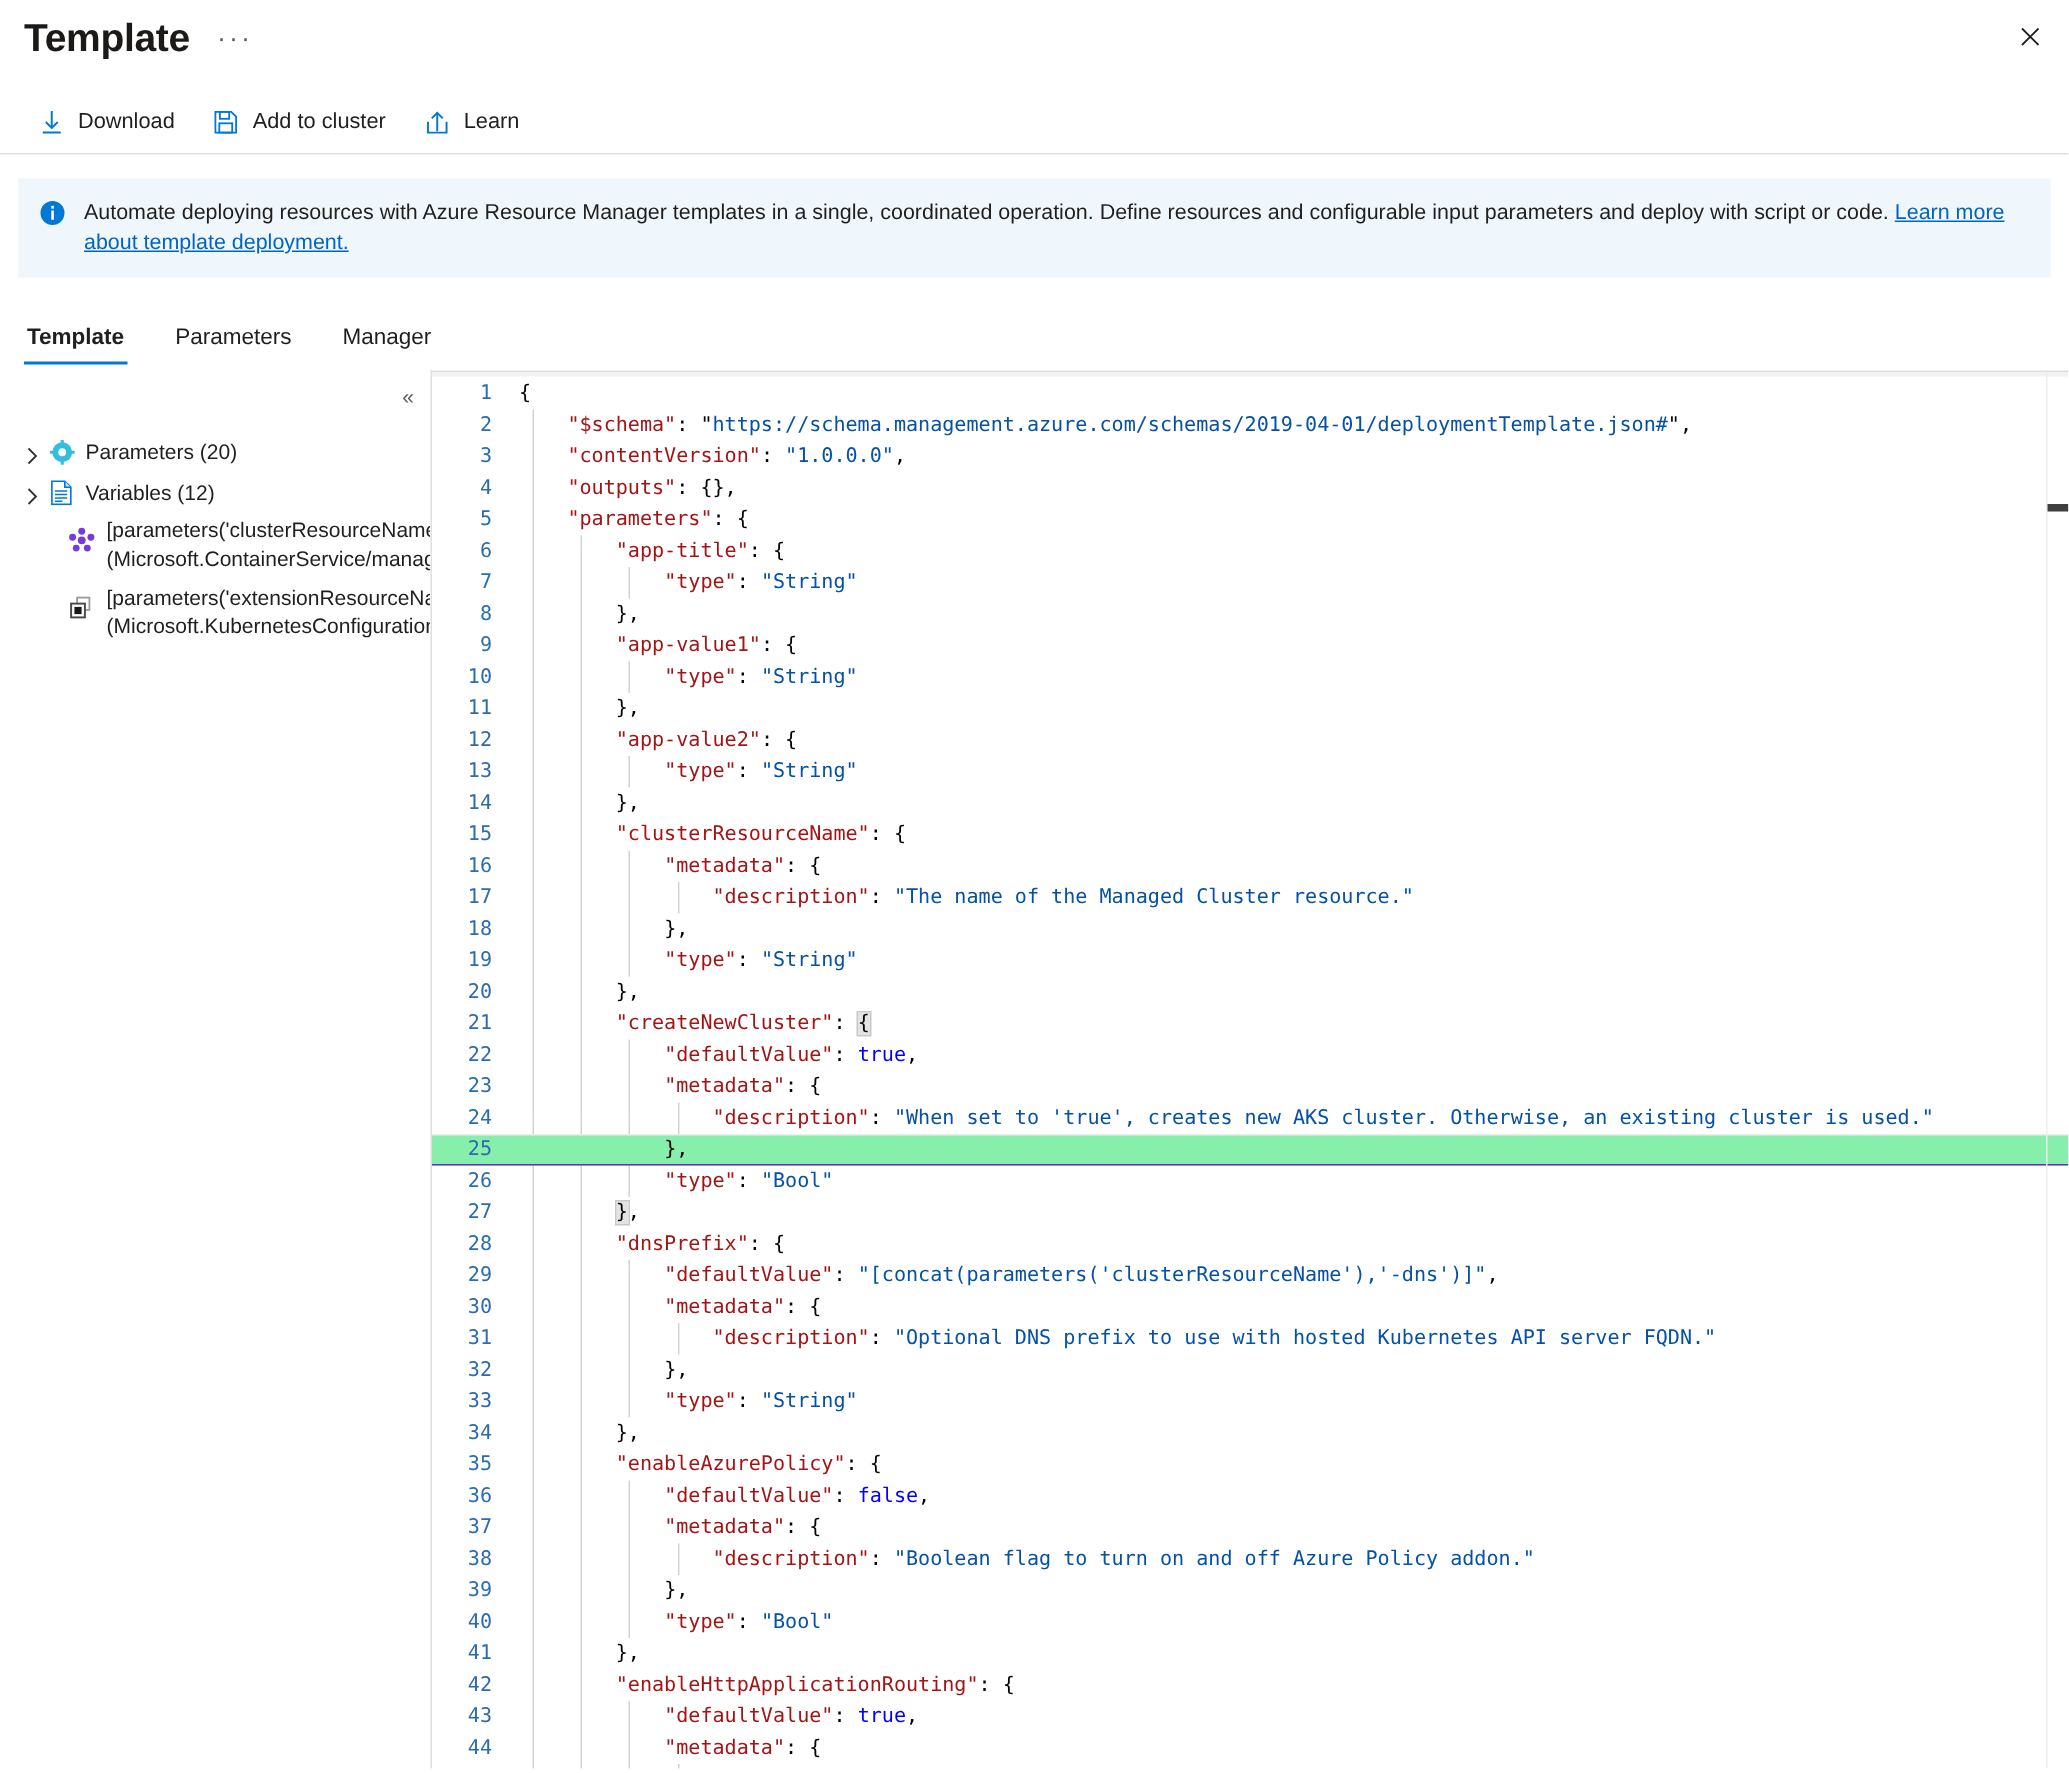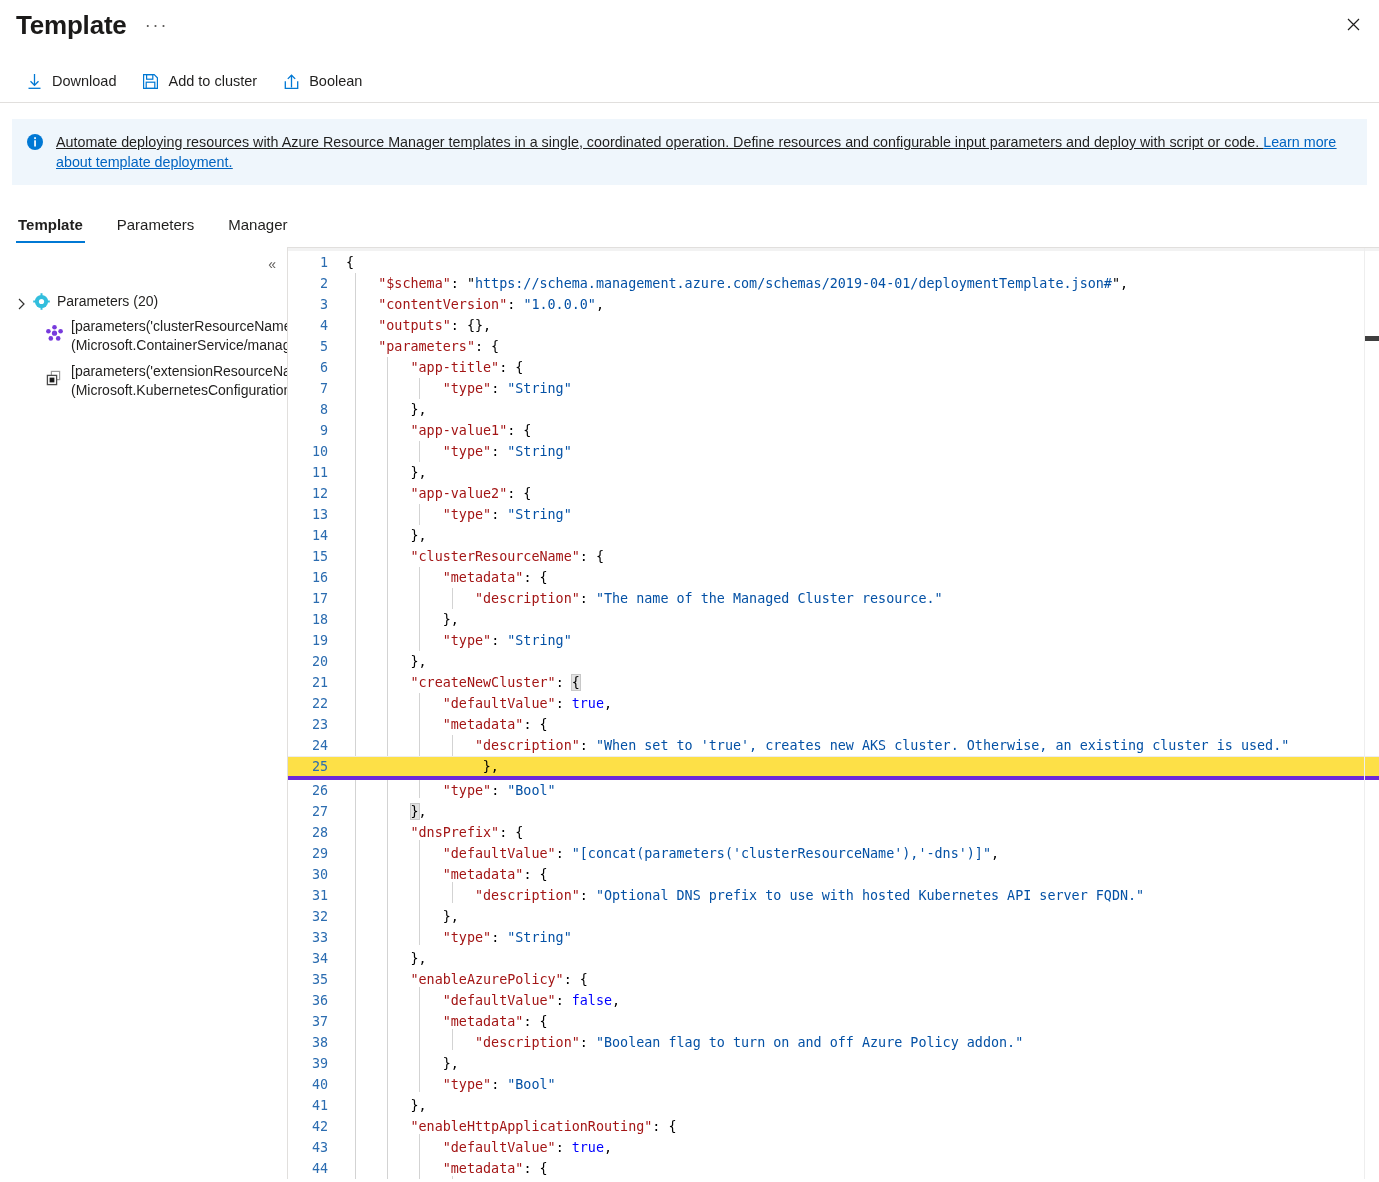--- a/index.html
+++ b/index.html
@@ -88,21 +88,20 @@
 
   
   .info-banner {
     margin: 16px 12px 0 12px;
     background: #eff6fc;
     display: flex;
     align-items: flex-start;
     padding: 13px 14px 13px 14px;
     box-sizing: border-box;
     min-height: 60px;
-    text-decoration: underline;
   }
   .info-icon {
     flex: 0 0 auto;
     width: 18px;
     height: 18px;
     margin-right: 12px;
     margin-top: 1px;
   }
   .info-icon svg { display: block; }
   .info-text {
@@ -253,26 +252,25 @@
     padding-top: 4px;
     white-space: pre;
   }
   .code-line {
     height: 21px;
     line-height: 21px;
     display: flex;
     position: relative;
   }
   .code-line.current {
-    background: #fde047;
+    background: #86efac;
     border-top: 1px solid #ededed;
-    border-bottom: 4px solid #6d28d9;
+    border-bottom: 1px solid #6d28d9;
     height: 19px;
     line-height: 19px;
-    gap: 40px;
   }
   .ln {
     width: 48px;
     flex: 0 0 48px;
     text-align: right;
     padding-right: 8px;
     box-sizing: border-box;
     color: #2b6cb0;
     font-size: 13.4px;
     user-select: none;
@@ -366,21 +364,21 @@
   </div>
 
   <div class="cmd">
     <span class="cmd-icon">
       <svg width="17" height="17" viewBox="0 0 17 17">
         <path d="M8.5 14.5 L8.5 2.2" stroke="#0078d4" stroke-width="1.3" fill="none"></path>
         <path d="M4.8 5.9 L8.5 2.2 L12.2 5.9" stroke="#0078d4" stroke-width="1.3" fill="none"></path>
         <path d="M2.3 8.2 L2.3 15.4 L14.7 15.4 L14.7 8.2" stroke="#0078d4" stroke-width="1.3" fill="none"></path>
       </svg>
     </span>
-    <span>Boolean</span>
+    <span>Learn</span>
   </div>
 
 </div>
 
 <div class="info-banner">
   <span class="info-icon">
     <svg width="18" height="18" viewBox="0 0 18 18">
       <circle cx="9" cy="9" r="8" fill="#0078d4"></circle>
       <rect x="8.2" y="7.3" width="1.7" height="6.2" fill="#ffffff"></rect>
       <rect x="8.2" y="4.2" width="1.7" height="1.9" fill="#ffffff"></rect>
@@ -420,20 +418,40 @@
               <rect x="7.5" y="0.2" width="2" height="3.4"></rect>
               <rect x="7.5" y="13.4" width="2" height="3.4"></rect>
               <rect x="0.2" y="7.5" width="3.4" height="2"></rect>
               <rect x="13.4" y="7.5" width="3.4" height="2"></rect>
             </g>
           </svg>
         </span>
         <span class="node-label">Parameters (20)</span>
       </div>
 
+      <div class="tree-node">
+        <span class="chevron">
+          <svg width="9" height="12" viewBox="0 0 9 12">
+              <path d="M2 1 L7 6 L2 11" stroke="#323130" stroke-width="1.2" fill="none"></path>
+            </svg>
+        </span>
+        <span class="node-icon">
+          <svg width="16" height="17" viewBox="0 0 16 17">
+            <path d="M1.6 0.8 H10.2 L14.2 4.8 V16.2 H1.6 Z" fill="#ffffff" stroke="#0078d4" stroke-width="1.1"></path>
+            <path d="M10.2 0.8 V4.8 H14.2" fill="#c7e0f4" stroke="#0078d4" stroke-width="1.1"></path>
+            <g stroke="#0078d4" stroke-width="1">
+              <path d="M3.6 7.4 H11.8"></path>
+                <path d="M3.6 9.7 H11.8"></path>
+                <path d="M3.6 12 H11.8"></path>
+                <path d="M3.6 14.2 H8.6"></path>
+            </g>
+          </svg>
+        </span>
+        <span class="node-label">Variables (12)</span>
+      </div>
 
 
       <div class="tree-leaf">
         <span class="leaf-icon">
           <svg width="19" height="19" viewBox="0 0 19 19">
             <g fill="#773adc">
               <circle cx="9.5" cy="3.2" r="2.3"></circle>
               <circle cx="3.4" cy="7.2" r="2.3"></circle>
               <circle cx="15.6" cy="7.2" r="2.3"></circle>
               <circle cx="5.8" cy="14.4" r="2.3"></circle>

